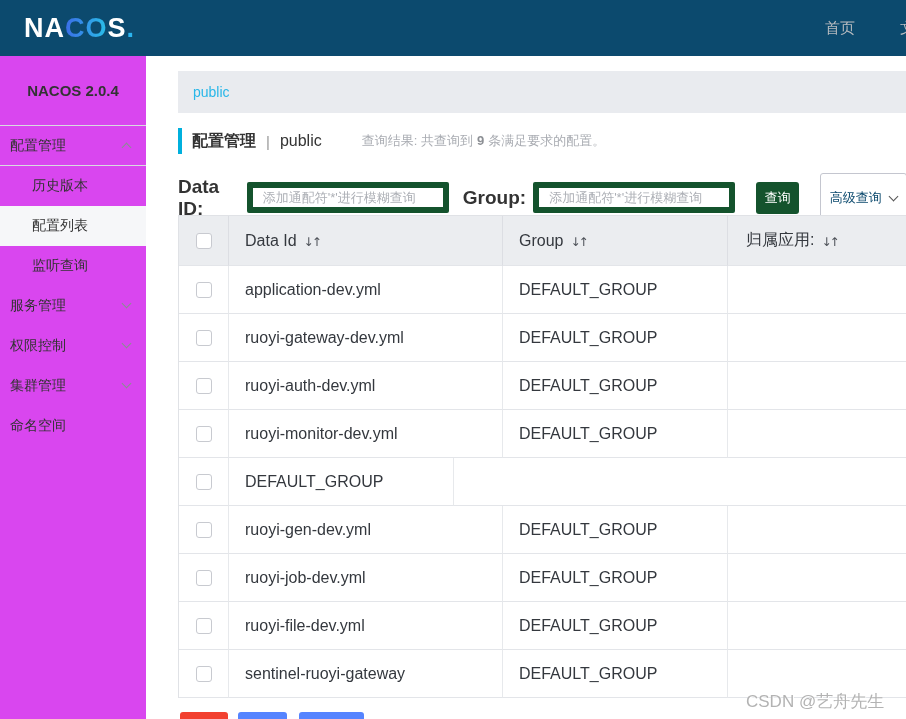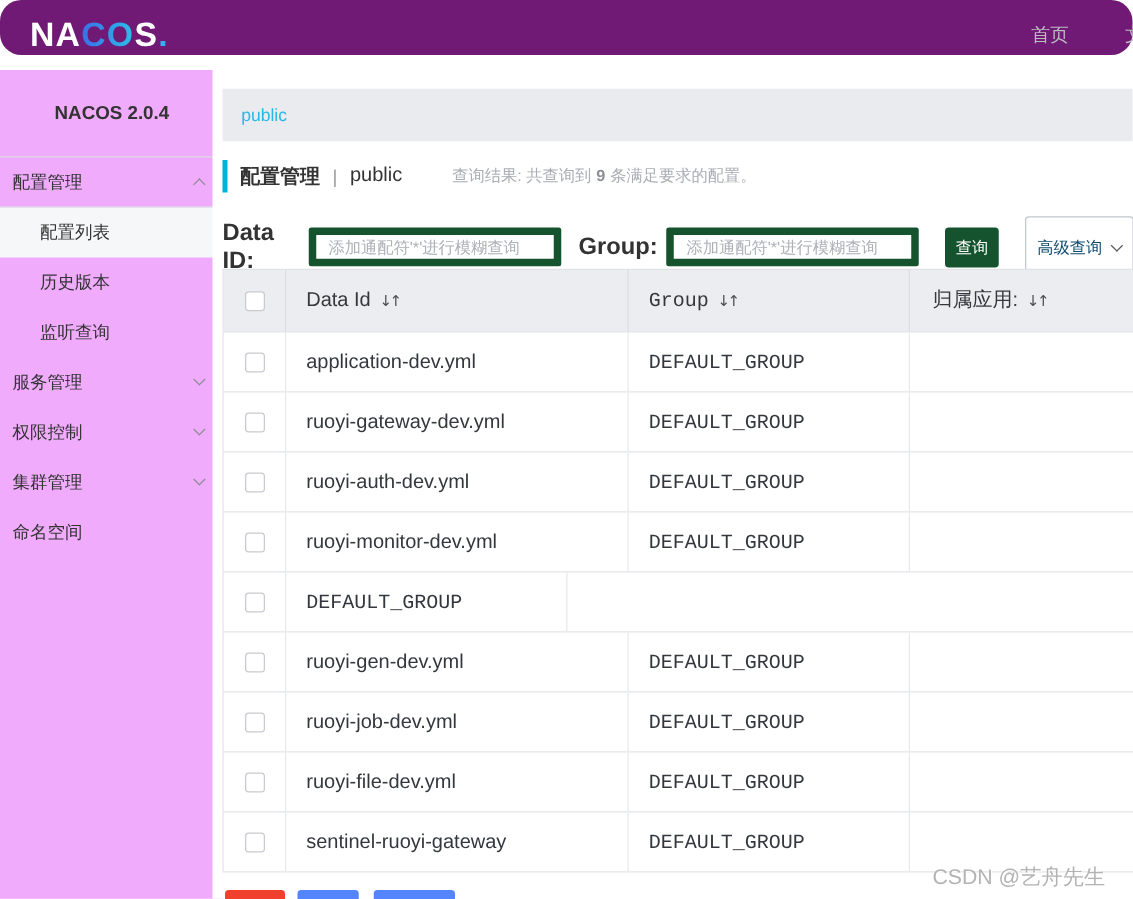--- a/index.html
+++ b/index.html
@@ -1,32 +1,32 @@
 <!DOCTYPE html>
 <html><head>
 <meta charset="utf-8">
 <style>
   * { margin:0; padding:0; box-sizing:border-box; }
   html,body { width:906px; height:719px; overflow:hidden; background:#fff;
     font-family:"Liberation Sans","DejaVu Sans",sans-serif; }
 
   
-  .topbar { position:absolute; top:0; left:0; width:906px; height:44px; background:#701a75;border-radius:17px; }
+  .topbar { position:absolute; top:0; left:0; width:906px; height:56px; background:#0c4a6e; }
   .logo { position:absolute; left:24px; top:13px; font-size:27px; font-weight:900;
     color:#fff; letter-spacing:1px; white-space:nowrap; }
   .logo .co { background:linear-gradient(90deg,#3b6de8,#29c1e8);
     -webkit-background-clip:text; background-clip:text; color:transparent; }
   .logo .dot { color:#2bb4ef; }
   .topnav { position:absolute; left:825px; top:0; height:56px; display:flex;
     align-items:center; gap:45px; white-space:nowrap; }
   .topnav .nav-item { color:#b9bcc0; font-size:15px; cursor:pointer; }
 
   
-  .sidebar { position:absolute; top:56px; left:0; width:179px; height:663px;
-    background:#f0abfc; }
+  .sidebar { position:absolute; top:56px; left:0; width:146px; height:663px;
+    background:#d946ef; }
   .side-title { height:70px; line-height:70px; text-align:center; font-size:15px;
     font-weight:bold; color:#333; border-bottom:1px solid #d9dbdf; }
   .menu-item { height:40px; display:flex; align-items:center; font-size:14px;
     color:#333; cursor:pointer; position:relative; }
   .menu-item.parent { padding-left:10px; }
   .menu-item.sub { padding-left:32px; }
   .menu-item.bordered { border-bottom:1px solid #d9dbdf; }
   .menu-item.selected { background:#f6f7f9; }
   .chev { position:absolute; right:16px; width:7px; height:7px;
     border-right:1px solid #8a8d92; border-bottom:1px solid #8a8d92; }
@@ -66,21 +66,21 @@
   .cfg-table { position:absolute; top:159px; left:8px; width:900px;
     border-left:1px solid #e0e2e6; border-top:1px solid #e0e2e6; }
   .tr { display:flex; width:100%; }
   .thead { background:#ebedf0; height:50px; }
   .tbody-row { background:#fff; height:48px; }
   .td, .th { display:flex; align-items:center; border-bottom:1px solid #e3e5e9;
     border-right:1px solid #e7e9ec; font-size:16px; color:#34383e; overflow:hidden; }
   .th { border-right-color:#dcdee3; }
   .col-cb { width:50px; justify-content:center; }
   .col-dataid { width:274px; padding-left:16px; }
-  .col-group { width:225px; padding-left:16px;font-family:Liberation Mono, monospace; }
+  .col-group { width:225px; padding-left:16px; }
   .col-app { flex:1; padding-left:18px; border-right:none; }
   .sort-icon::after { content:"↓↑"; font-family:"DejaVu Sans",sans-serif;
     font-size:12px; color:#4a4e55; letter-spacing:-2px; margin-left:7px; }
   .checkbox { width:16px; height:16px; background:#fff; border:1px solid #c8cad0;
     border-radius:3px; cursor:pointer; }
 
   
   .bottom-actions { position:absolute; top:656px; left:10px; display:flex; }
   .act-btn { height:30px; border:none; border-radius:3px; color:#fff; font-size:12px; cursor:pointer; }
   .act-red   { width:48px; background:#f2402f; }
@@ -101,25 +101,25 @@
   </div>
 </div>
 
 <div class="sidebar">
   <div class="side-title">NACOS 2.0.4</div>
 
   <div class="menu-item parent bordered">
     <span>配置管理</span>
     <span class="chev up"></span>
   </div>
+  <div class="menu-item sub">
+    <span>历史版本</span>
+  </div>
   <div class="menu-item sub selected">
     <span>配置列表</span>
-  </div>
-  <div class="menu-item sub">
-    <span>历史版本</span>
   </div>
   <div class="menu-item sub">
     <span>监听查询</span>
   </div>
   <div class="menu-item parent">
     <span>服务管理</span>
     <span class="chev down"></span>
   </div>
   <div class="menu-item parent">
     <span>权限控制</span>

